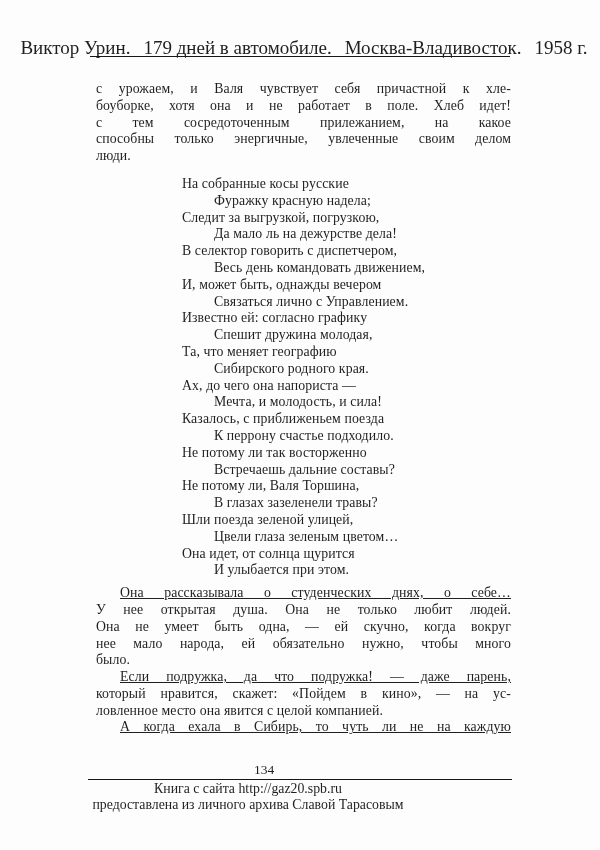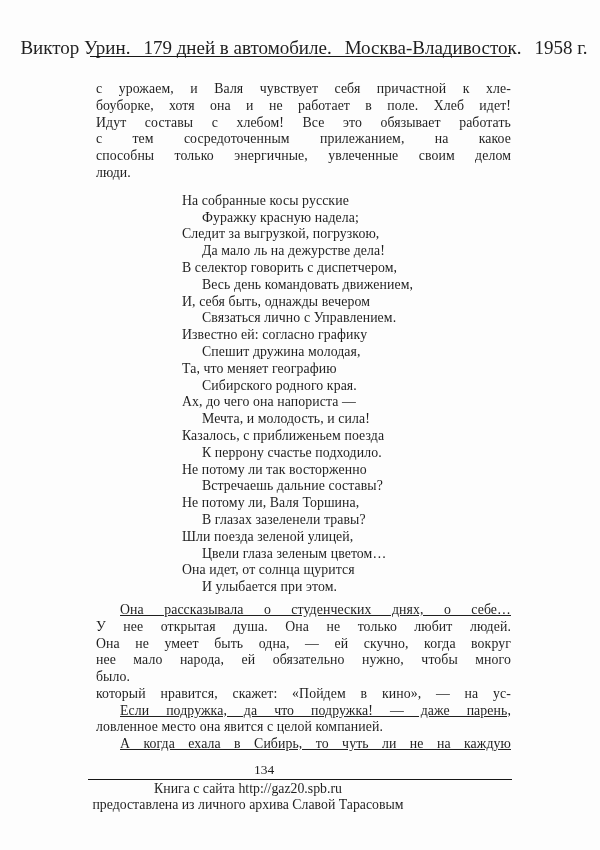--- a/index.html
+++ b/index.html
@@ -41,21 +41,21 @@
     font-size: 13.8px;
     line-height: 16.8px;
     letter-spacing: 0.1px;
   }
   .para { margin: 0; }
   .line { min-height: 16.8px; white-space: nowrap; }
   .line.just { white-space: normal; text-align: justify; text-align-last: justify; }
   .para .line.ind { padding-left: 24px; text-decoration: underline; }
 
   .poem-block { margin: 11px 0 6px 86px; }
-  .poem-block .line.ind { margin-left: 20px; }
+  .poem-block .line.ind { margin-left: 32px; }
 
   
   .page-number {
     position: absolute;
     top: 762px; left: 0;
     width: 528px;
     text-align: center;
     font-size: 13.5px;
   }
   .footer-rule {
@@ -84,33 +84,32 @@
     <span>179 дней в автомобиле.</span>
     <span>Москва-Владивосток.</span>
     <span>1958 г.</span>
   </div>
   <div class="header-rule"></div>
 
   <div class="page-body">
     <div class="para">
         <div class="line just">с урожаем, и Валя чувствует себя причастной к хле-</div>
         <div class="line just">боуборке, хотя она и не работает в поле. Хлеб идет!</div>
-        <div class="line just">Идут составы с хлебом! Все это обязывает работать</div>
         <div class="line just">с тем сосредоточенным прилежанием, на какое</div>
         <div class="line just">способны только энергичные, увлеченные своим делом</div>
         <div class="line">люди.</div>
       </div>
     <div class="poem-block">
         <div class="line">На собранные косы русские</div>
         <div class="line ind">Фуражку красную надела;</div>
         <div class="line">Следит за выгрузкой, погрузкою,</div>
         <div class="line ind">Да мало ль на дежурстве дела!</div>
         <div class="line">В селектор говорить с диспетчером,</div>
         <div class="line ind">Весь день командовать движением,</div>
-        <div class="line">И, себя быть, однажды вечером</div>
+        <div class="line">И, может быть, однажды вечером</div>
         <div class="line ind">Связаться лично с Управлением.</div>
         <div class="line">Известно ей: согласно графику</div>
         <div class="line ind">Спешит дружина молодая,</div>
         <div class="line">Та, что меняет географию</div>
         <div class="line ind">Сибирского родного края.</div>
         <div class="line">Ах, до чего она напориста —</div>
         <div class="line ind">Мечта, и молодость, и сила!</div>
         <div class="line">Казалось, с приближеньем поезда</div>
         <div class="line ind">К перрону счастье подходило.</div>
         <div class="line">Не потому ли так восторженно</div>
@@ -123,22 +122,22 @@
         <div class="line ind">И улыбается при этом.</div>
       </div>
     <div class="para">
         <div class="line just ind">Она рассказывала о студенческих днях, о себе…</div>
         <div class="line just">У нее открытая душа. Она не только любит людей.</div>
         <div class="line just">Она не умеет быть одна, — ей скучно, когда вокруг</div>
         <div class="line just">нее мало народа, ей обязательно нужно, чтобы много</div>
         <div class="line">было.</div>
       </div>
     <div class="para">
+        <div class="line just ind">Если подружка, да что подружка! — даже парень,</div>
         <div class="line just">который нравится, скажет: «Пойдем в кино», — на ус-</div>
-        <div class="line just ind">Если подружка, да что подружка! — даже парень,</div>
         <div class="line">ловленное место она явится с целой компанией.</div>
       </div>
     <div class="para">
         <div class="line just ind">А когда ехала в Сибирь, то чуть ли не на каждую</div>
       </div>
   </div>
 
   <div class="page-number">134</div>
   <div class="footer-rule"></div>
   <div class="footer-line footer-source">Книга с сайта http://gaz20.spb.ru</div>

